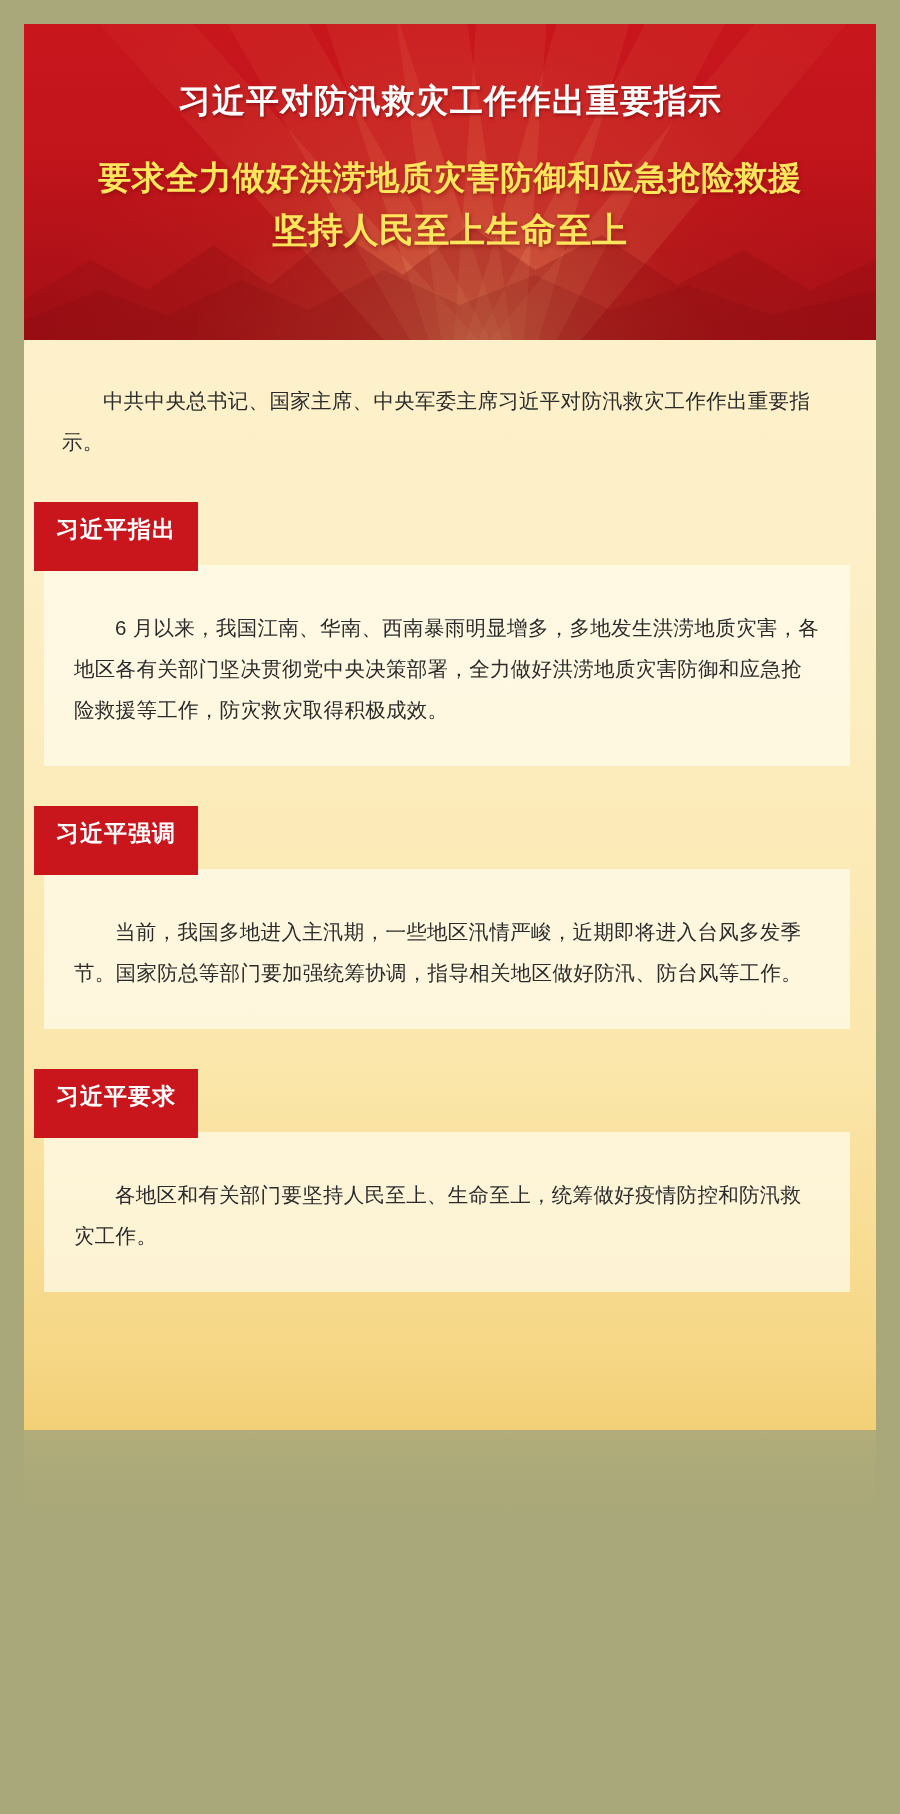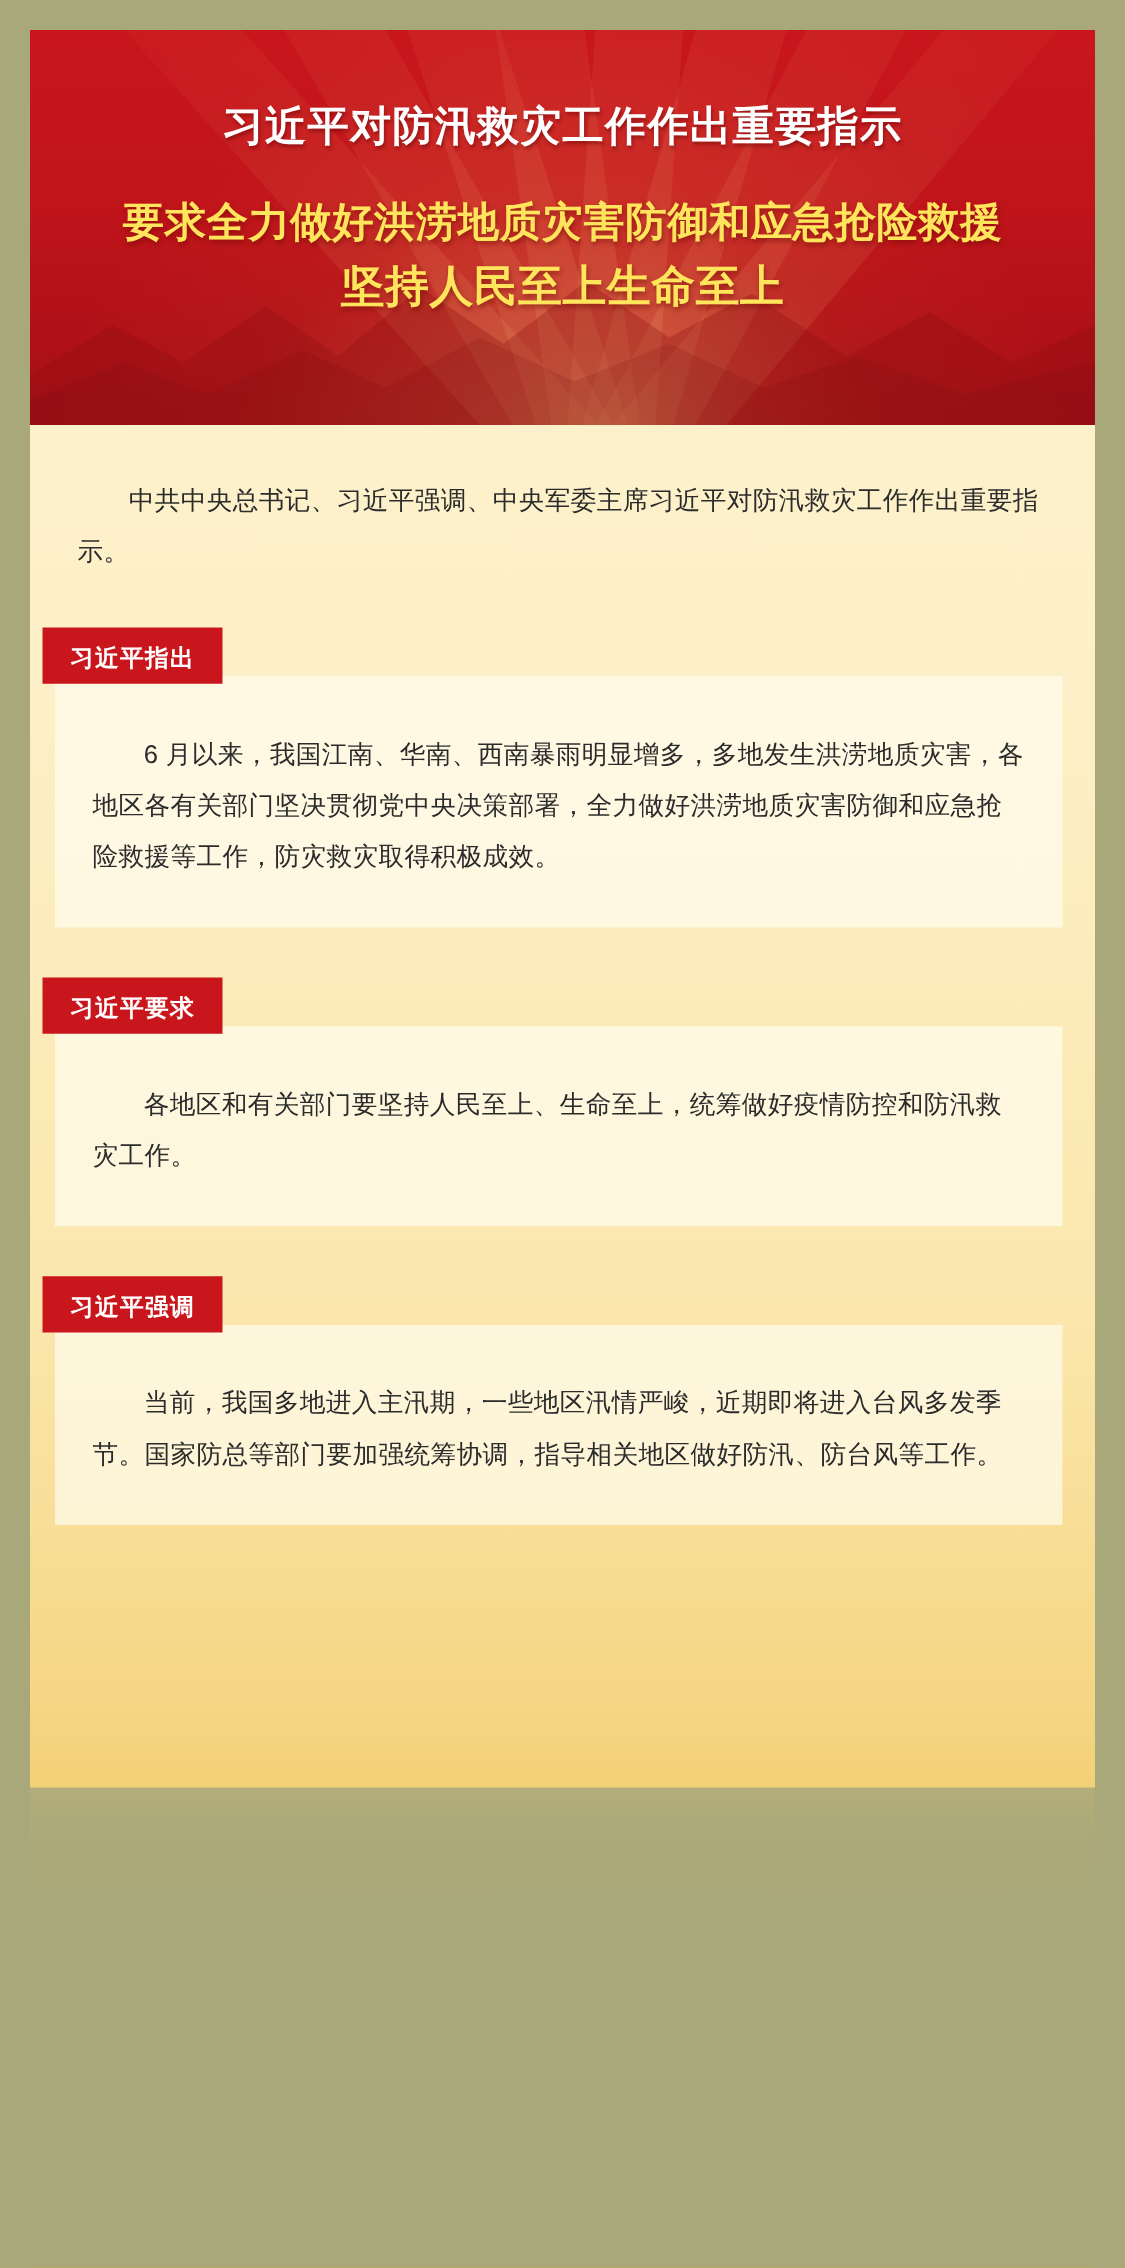--- a/index.html
+++ b/index.html
@@ -131,24 +131,24 @@
   .section {
     position: relative;
     margin-top: 40px;
   }
   .section-tag {
     position: relative;
     z-index: 3;
     display: inline-block;
     background: #c9161d;
     color: #ffffff;
-    font-size: 19px;
+    font-size: 23px;
     font-weight: bold;
     letter-spacing: 1px;
-    padding: 12px 22px 7px 22px;
+    padding: 12px 22px 26px 22px;
     margin-left: 0px;
   }
   .section-body {
     position: relative;
     margin-top: -6px;
     margin-left: 10px;
     margin-right: 16px;
     background: rgba(255,252,238,0.72);
     padding: 42px 30px 36px 30px;
     font-size: 20.5px;
@@ -182,35 +182,35 @@
       <div class="banner-title">习近平对防汛救灾工作作出重要指示</div>
       <div class="banner-sub">
         <div class="l1">要求全力做好洪涝地质灾害防御和应急抢险救援</div>
         <div class="l2">坚持人民至上生命至上</div>
       </div>
     </div>
   </div>
 
   <div class="content">
 
-    <div class="lead">中共中央总书记、习近平强调、中央军委主席习近平对防汛救灾工作作出重要指示。</div>
+    <div class="lead">中共中央总书记、国家主席、中央军委主席习近平对防汛救灾工作作出重要指示。</div>
 
     <div class="section">
       <div class="section-tag">习近平指出</div>
       <div class="section-body">6 月以来，我国江南、华南、西南暴雨明显增多，多地发生洪涝地质灾害，各地区各有关部门坚决贯彻党中央决策部署，全力做好洪涝地质灾害防御和应急抢险救援等工作，防灾救灾取得积极成效。</div>
     </div>
 
     <div class="section">
+      <div class="section-tag">习近平强调</div>
+      <div class="section-body">当前，我国多地进入主汛期，一些地区汛情严峻，近期即将进入台风多发季节。国家防总等部门要加强统筹协调，指导相关地区做好防汛、防台风等工作。</div>
+    </div>
+
+    <div class="section">
       <div class="section-tag">习近平要求</div>
       <div class="section-body">各地区和有关部门要坚持人民至上、生命至上，统筹做好疫情防控和防汛救灾工作。</div>
-    </div>
-
-    <div class="section">
-      <div class="section-tag">习近平强调</div>
-      <div class="section-body">当前，我国多地进入主汛期，一些地区汛情严峻，近期即将进入台风多发季节。国家防总等部门要加强统筹协调，指导相关地区做好防汛、防台风等工作。</div>
     </div>
 
   </div>
 
   <div class="bottom-veil"></div>
 </div>
 
 <div class="top-margin"></div>
 <div class="side-margin-left"></div>
 <div class="side-margin-right"></div>

